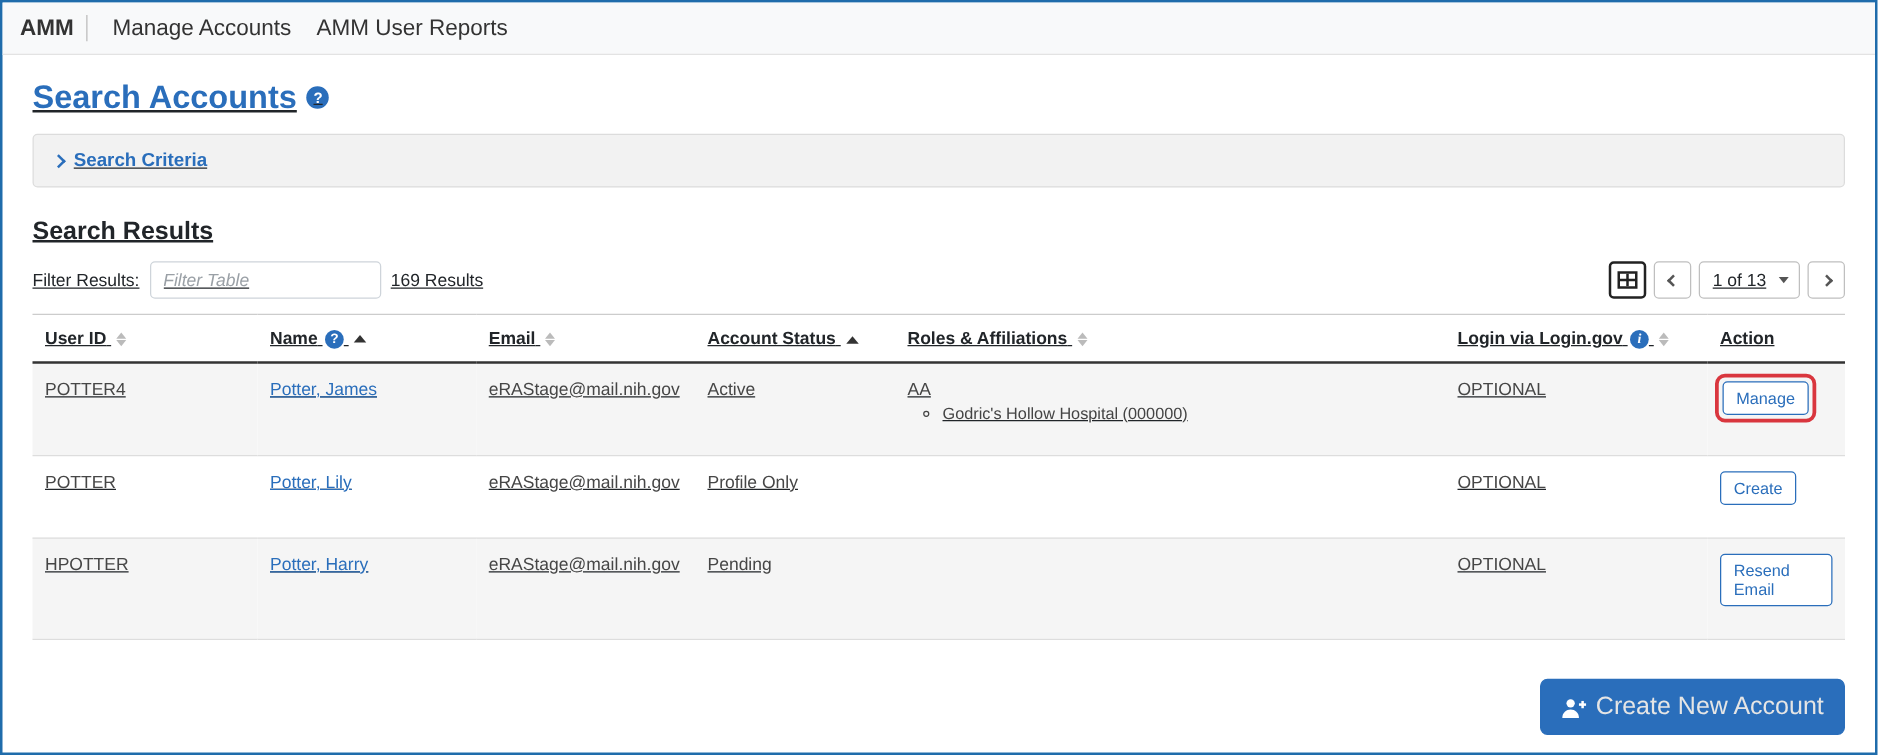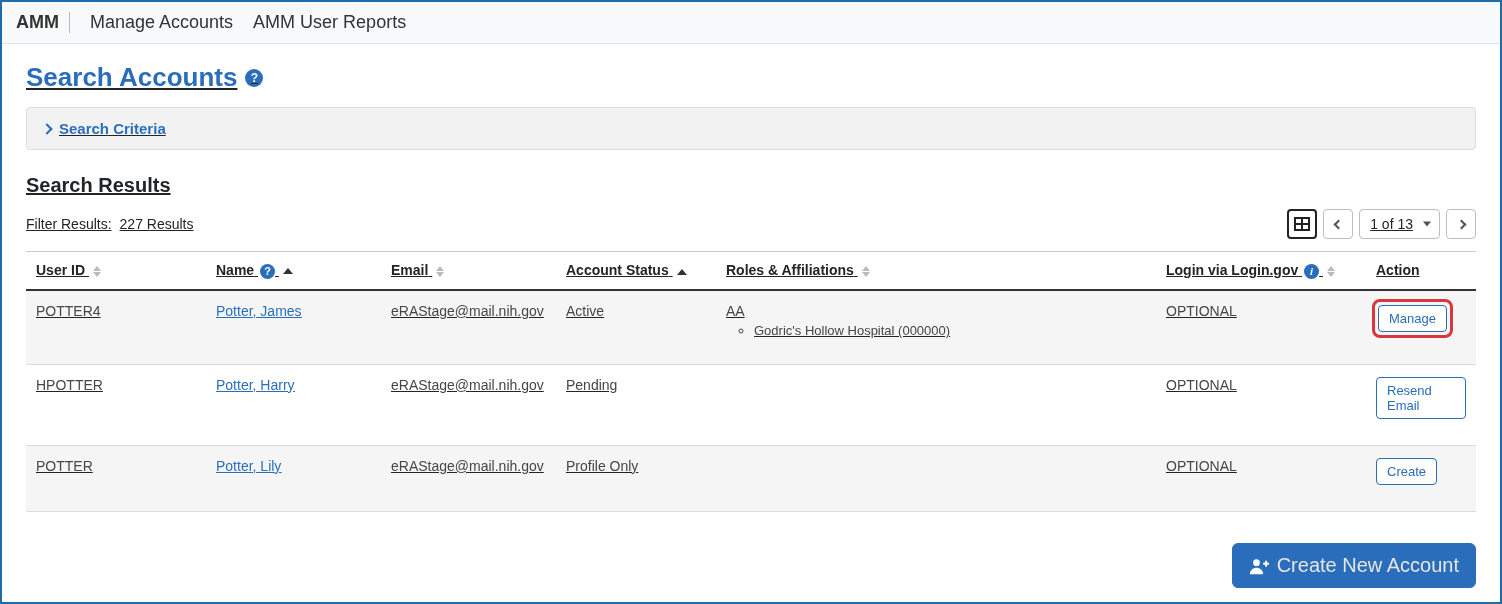--- a/index.html
+++ b/index.html
@@ -297,21 +297,22 @@
   <div class="criteria-bar">
     <span class="chevron-right"></span>
     <span>Search Criteria</span>
   </div>
 
   <div class="results-title">Search Results</div>
 
   <div class="results-bar">
     <div class="filter-group">
       <span>Filter Results:</span>
-      <span>227 Results</span>
+      <input class="filter-input" type="text" placeholder="Filter Table" style="">
+      <span>169 Results</span>
     </div>
     <div class="pager-group">
       <span class="icon-btn active">
         <span class="grid-glyph"></span>
       </span>
       <span class="icon-btn">
         <span class="chev-sm chev-left"></span>
       </span>
       <span class="page-select">
         <span>1 of 13</span>
@@ -384,40 +385,40 @@
         </td>
         <td>OPTIONAL</td>
         <td>
           <span class="action-highlight">
             <span class="action-btn">Manage</span>
           </span>
         </td>
       </tr>
 
       <tr>
+        <td>POTTER</td>
+        <td><span class="link">Potter, Lily</span></td>
+        <td>eRAStage@mail.nih.gov</td>
+        <td>Profile Only</td>
+        <td></td>
+        <td>OPTIONAL</td>
+        <td>
+          <span class="action-btn">Create</span>
+        </td>
+      </tr>
+
+      <tr>
         <td>HPOTTER</td>
         <td><span class="link">Potter, Harry</span></td>
         <td>eRAStage@mail.nih.gov</td>
         <td>Pending</td>
         <td></td>
         <td>OPTIONAL</td>
         <td>
           <span class="action-btn">Resend Email</span>
-        </td>
-      </tr>
-
-      <tr>
-        <td>POTTER</td>
-        <td><span class="link">Potter, Lily</span></td>
-        <td>eRAStage@mail.nih.gov</td>
-        <td>Profile Only</td>
-        <td></td>
-        <td>OPTIONAL</td>
-        <td>
-          <span class="action-btn">Create</span>
         </td>
       </tr>
     </tbody>
   </table>
 
 </div>
 
 <div class="footer">
   <button class="primary-btn">
     <svg width="20" height="18" viewBox="0 0 24 20">

